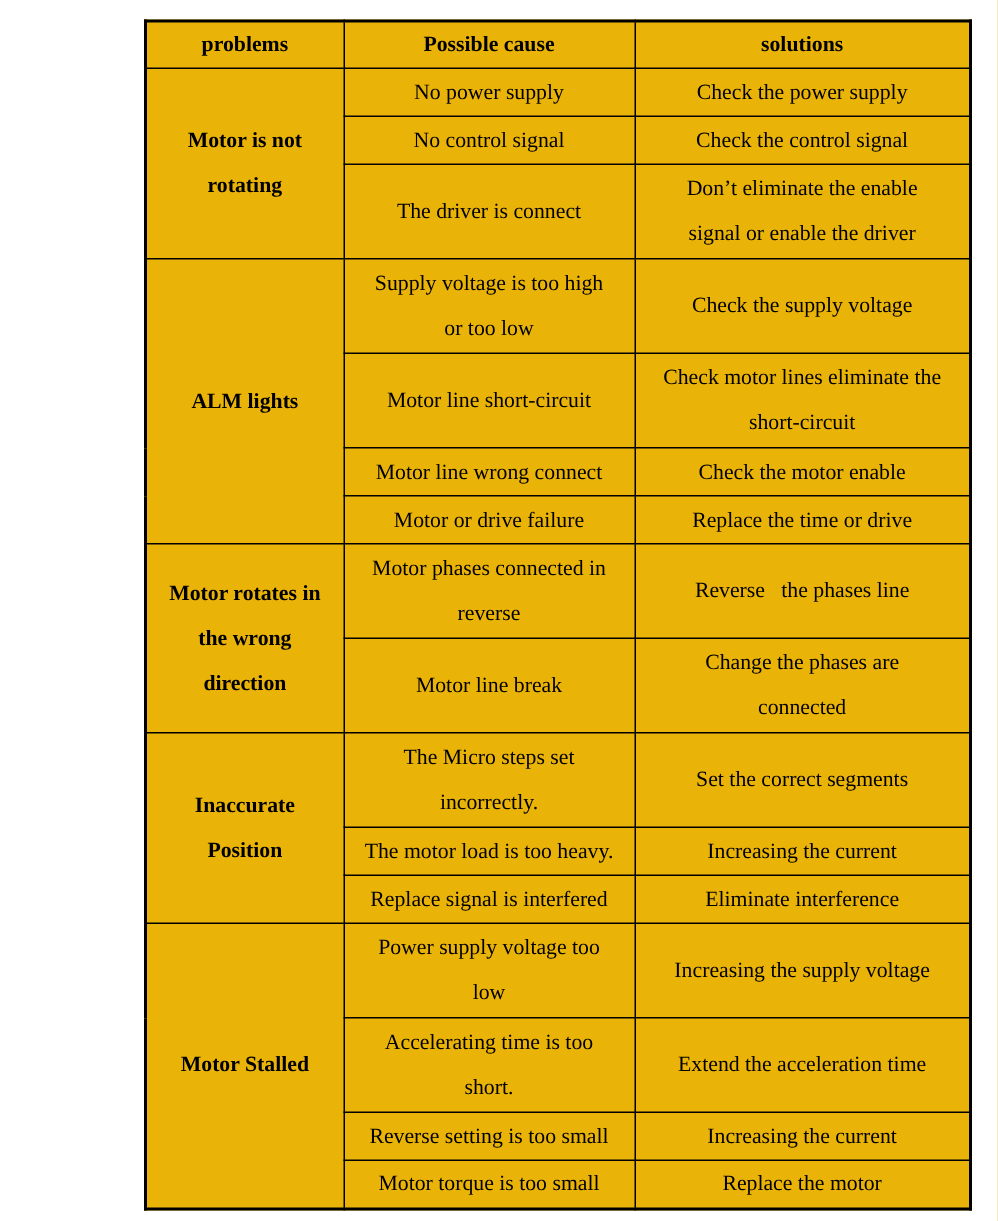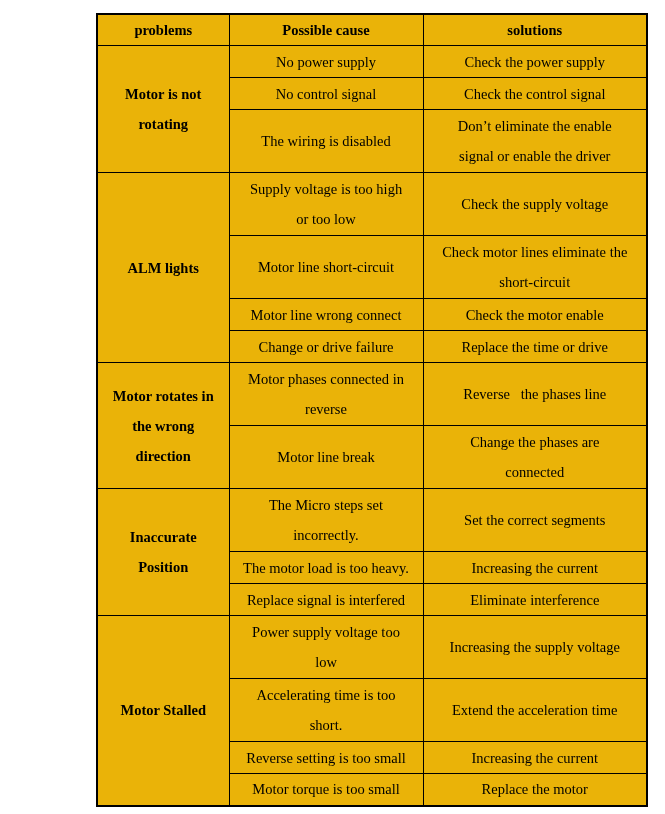--- a/index.html
+++ b/index.html
@@ -69,42 +69,42 @@
       <td class="problem" rowspan="3">Motor is not
 rotating</td>
       <td>No power supply</td>
       <td>Check the power supply</td>
     </tr>
     <tr class="rs">
       <td>No control signal</td>
       <td>Check the control signal</td>
     </tr>
     <tr class="rt">
-      <td>The wiring is disabled</td>
+      <td>The driver is connect</td>
       <td>Don’t eliminate the enable
 signal or enable the driver</td>
     </tr>
 
     <tr class="rt">
       <td class="problem" rowspan="4">ALM lights</td>
       <td>Supply voltage is too high
 or too low</td>
       <td>Check the supply voltage</td>
     </tr>
     <tr class="rt">
       <td>Motor line short-circuit</td>
       <td>Check motor lines eliminate the
 short-circuit</td>
     </tr>
     <tr class="rs">
       <td>Motor line wrong connect</td>
       <td>Check the motor enable</td>
     </tr>
     <tr class="rs">
-      <td>Change or drive failure</td>
+      <td>Motor or drive failure</td>
       <td>Replace the time or drive</td>
     </tr>
 
     <tr class="rt">
       <td class="problem" rowspan="2">Motor rotates in
 the wrong
 direction</td>
       <td>Motor phases connected in
 reverse</td>
       <td>Reverse   the phases line</td>

